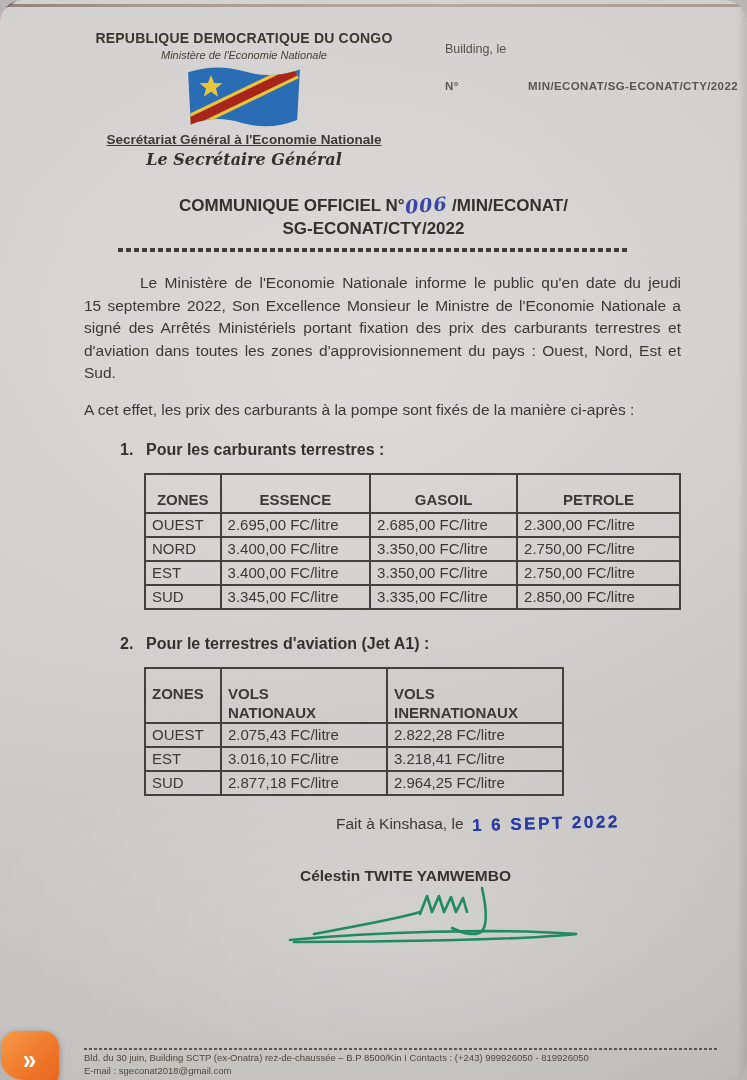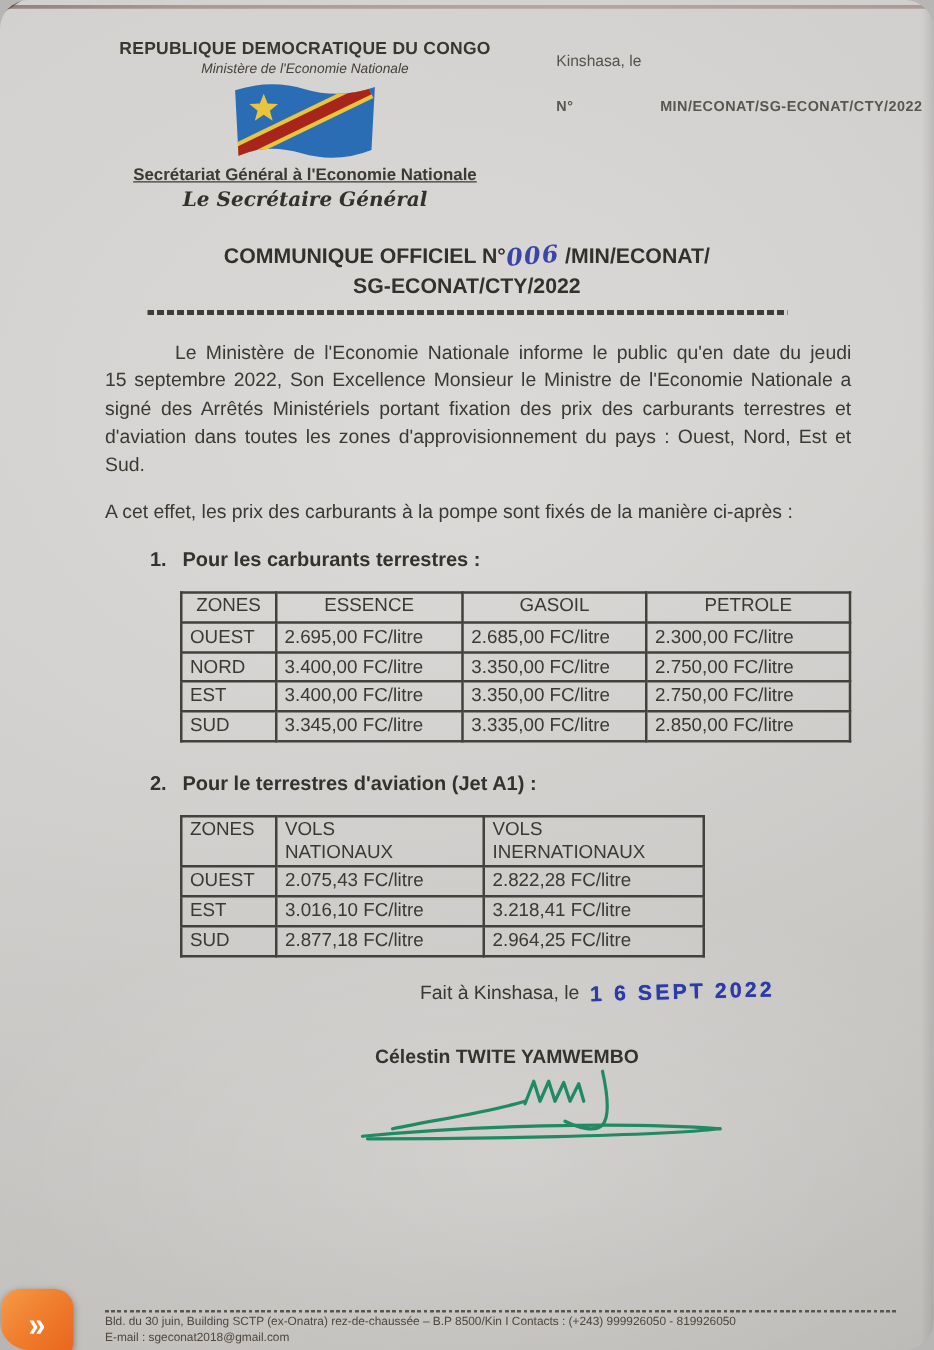--- a/index.html
+++ b/index.html
@@ -33,21 +33,21 @@
   .title-dash{width:512px;height:4px;margin:7px auto 0;background:repeating-linear-gradient(90deg,#3f3d38 0 5px,transparent 5px 8px);}
 
   
   .bodytext{margin:0 66px 0 84px;font-size:15.5px;line-height:1.46;color:#3b3933;}
   .p-first{margin:20px 0 0;text-align:justify;text-indent:56px;word-spacing:1.5px;}
   .p-second{margin:14px 0 0;text-align:justify;}
   .sec-head{display:flex;margin:16px 0 0 36px;font-weight:bold;font-size:16px;color:#34322c;}
   .sec-head .num{width:26px;}
   table{border-collapse:collapse;margin:12px 0 0 60px;font-size:15px;color:#3b3933;table-layout:fixed;}
   th,td{border:2px solid #43413c;padding:0px 6px;height:21px;}
-  th{font-weight:normal;text-align:center;vertical-align:top;white-space:pre-line;line-height:1.25;padding-top:1px;}
+  th{font-weight:bold;text-align:center;vertical-align:top;white-space:pre-line;line-height:1.25;padding-top:16px;}
   td{font-weight:500;}
   .t1 .c0{width:62px;} .t1 .c1{width:138px;} .t1 .c2{width:136px;} .t1 .c3{width:152px;}
   .t1 td:first-child{text-align:left;} .t1 td{text-align:left;}
   .t2 .c0{width:62px;} .t2 .c1{width:152px;} .t2 .c2{width:162px;}
   .t2 th{text-align:left;} .t2 td{text-align:left;}
   .sec2{margin-top:22px;}
   .p-closing{margin:40px 0 0;text-align:justify;text-indent:56px;word-spacing:1.5px;}
 
   
   .dateline{margin:16px 0 0 252px;font-size:15.5px;color:#3b3933;display:flex;align-items:baseline;gap:8px;}
@@ -88,21 +88,21 @@
         <g clip-path="url(#flagclip)">
           <path d="M2,66 L122,8" stroke="#e8c53c" stroke-width="17" fill="none"></path>
           <path d="M2,66 L122,8" stroke="#a8251c" stroke-width="10" fill="none"></path>
         </g>
         <polygon points="30,12 33.4,20.6 42.5,21 35.4,26.8 37.8,35.6 30,30.4 22.2,35.6 24.6,26.8 17.5,21 26.6,20.6" fill="#e8c53c"></polygon>
       </svg>
       <div class="lh-secretariat">Secrétariat Général à l'Economie Nationale</div>
       <div class="lh-secretary">Le Secrétaire Général</div>
     </div>
     <div class="lh-right">
-      <div>Kinshasa, le</div>
+      <div>Building, le</div>
       <div class="lh-ref">
         <span>N°</span>
         <span>MIN/ECONAT/SG-ECONAT/CTY/2022</span>
       </div>
     </div>
   </div>
 
   <div class="title">
     <span>COMMUNIQUE OFFICIEL N°</span><span class="hand">006</span><span> /MIN/ECONAT/</span><br>
     <span>SG-ECONAT/CTY/2022</span>

